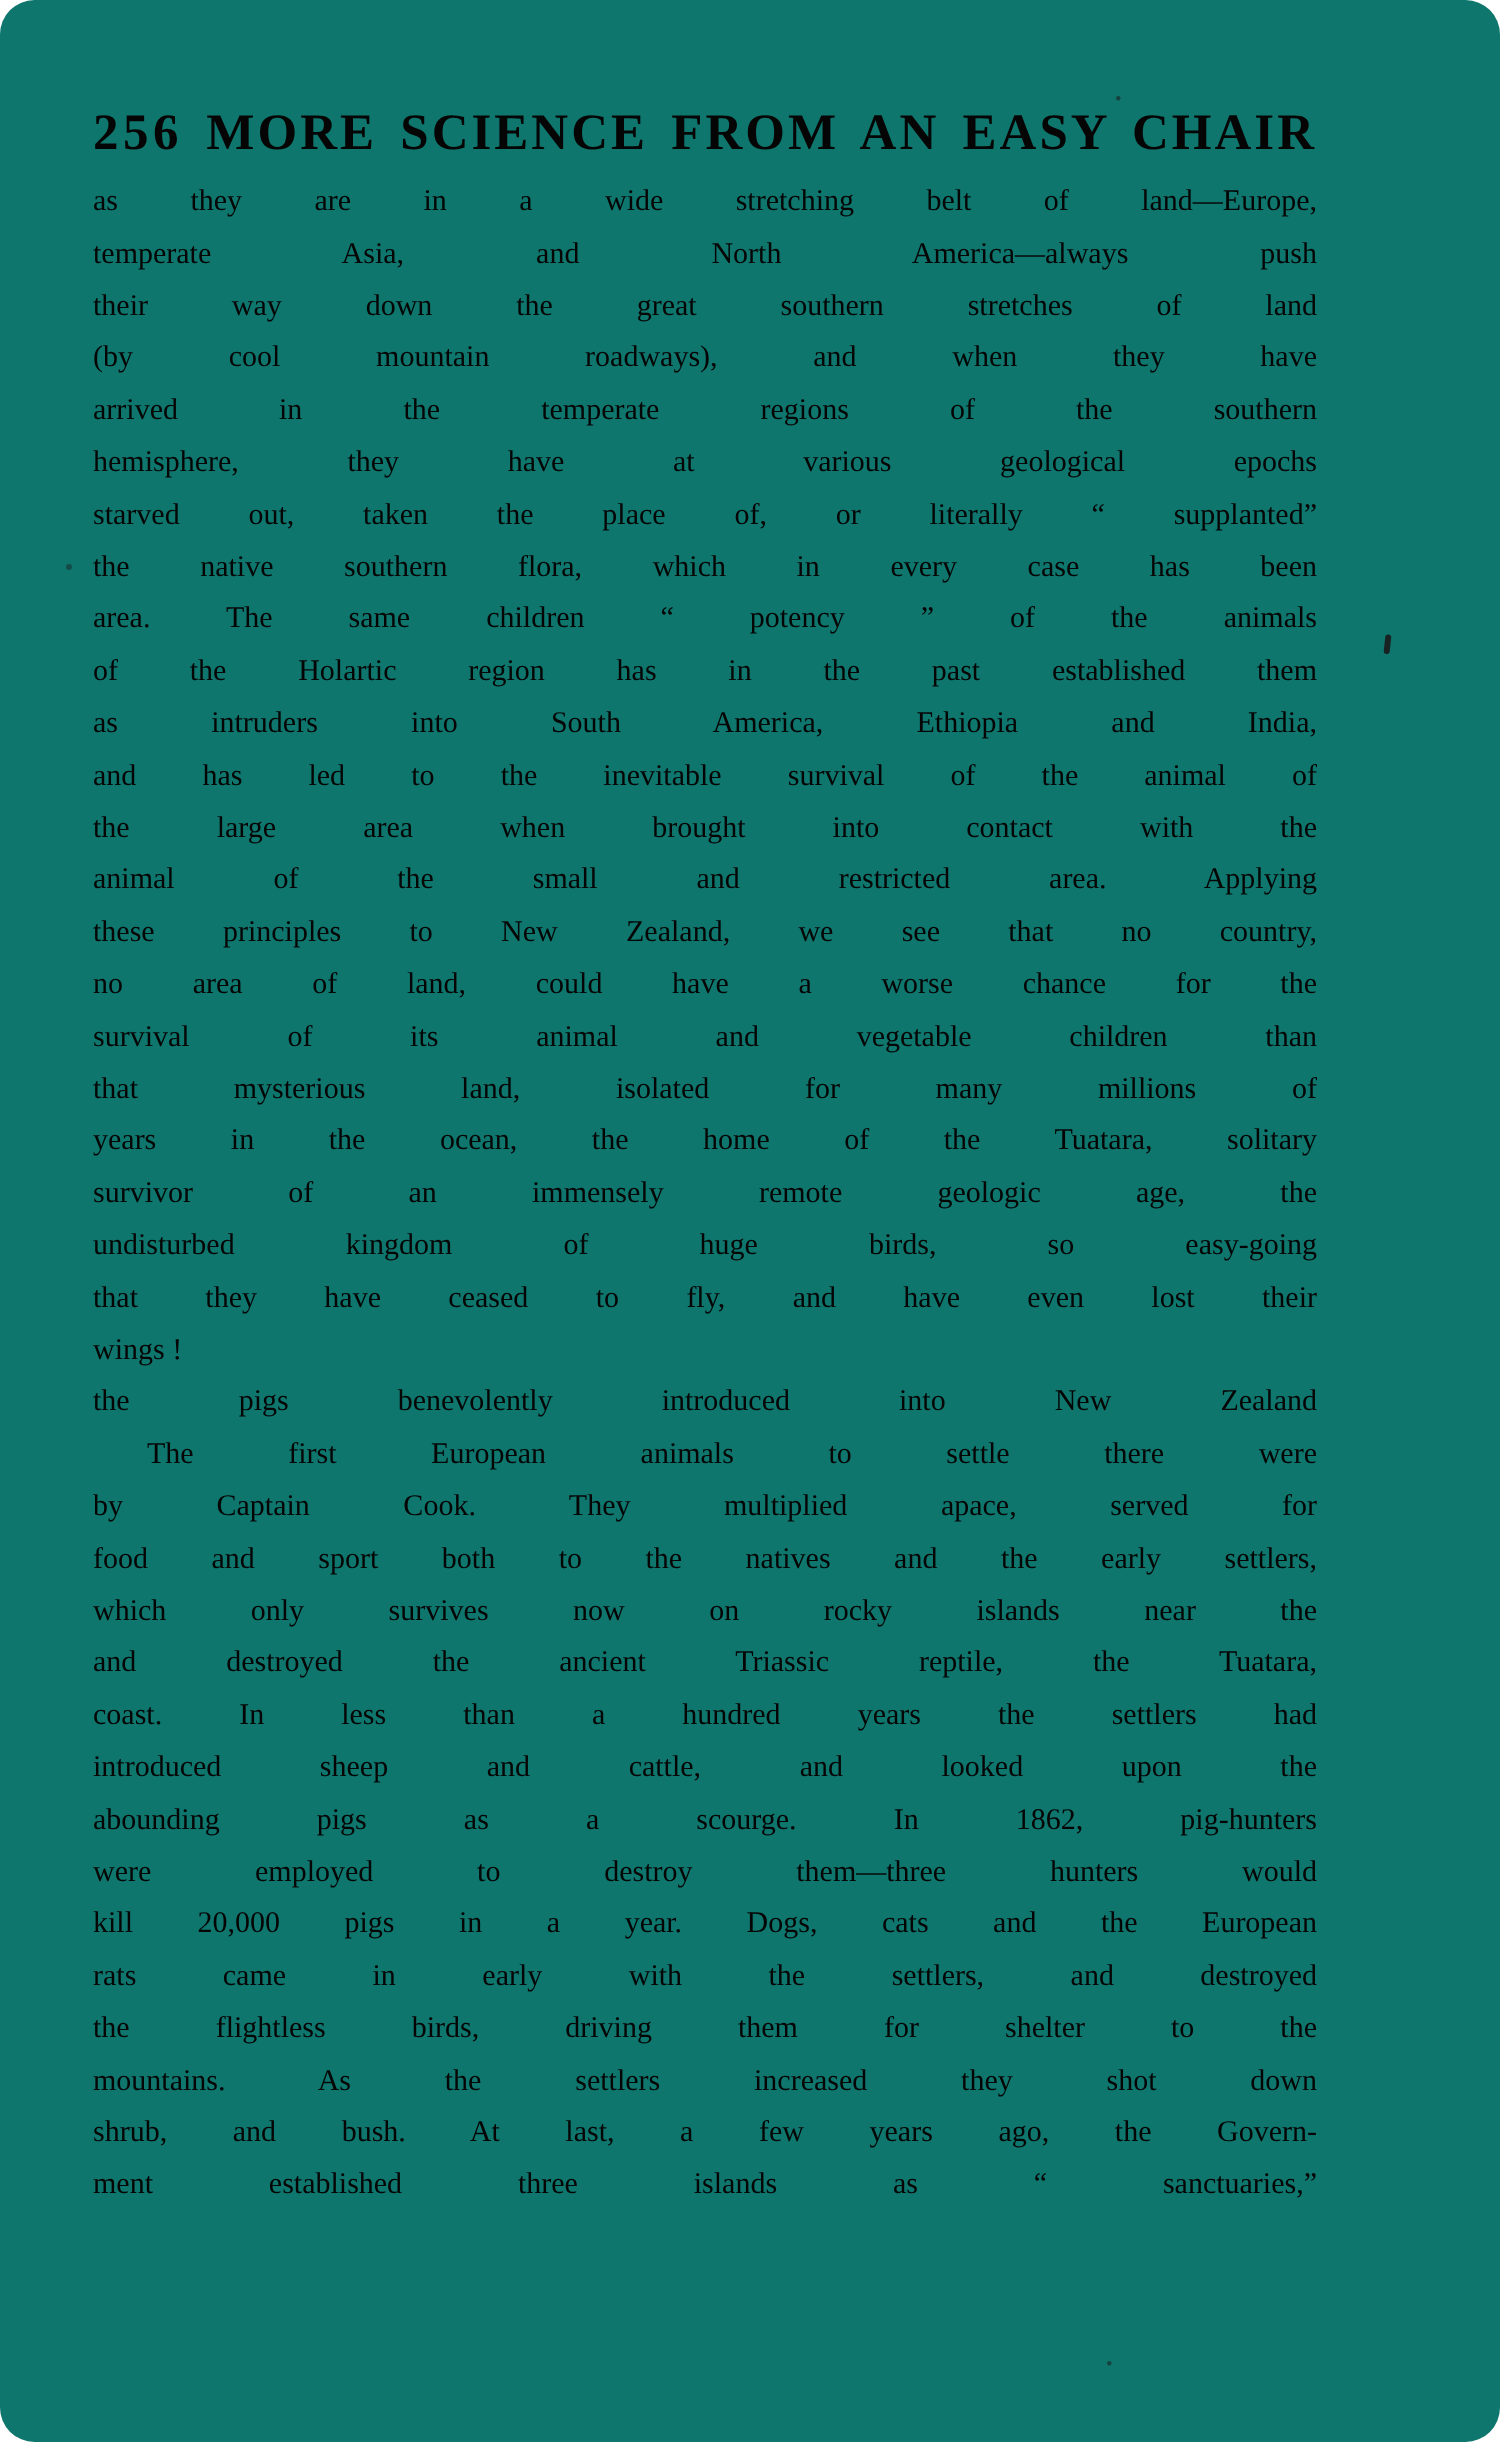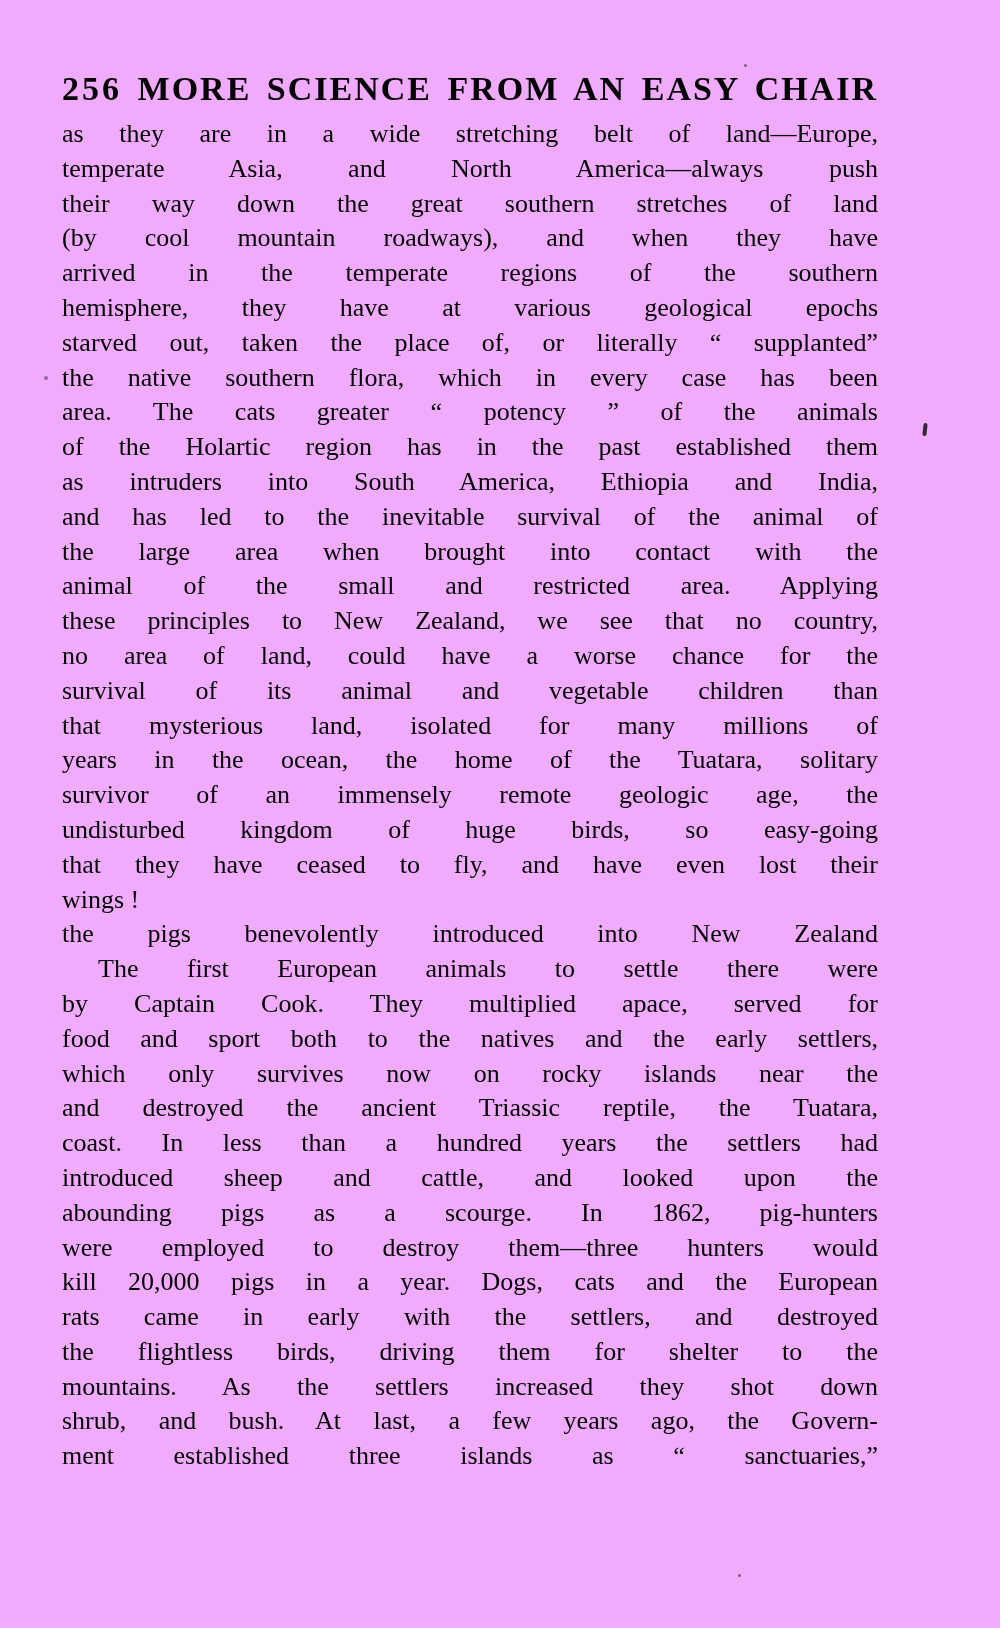--- a/index.html
+++ b/index.html
@@ -4,24 +4,25 @@
 <style>
   html, body {
     margin: 0;
     padding: 0;
     background: #ffffff;
   }
   .page {
     position: relative;
     width: 1000px;
     height: 1628px;
-    background: #f0abfc;
+    background: #0f766e;
     color: #050505;
     font-family: "Liberation Serif", "DejaVu Serif", serif;
     overflow: hidden;
+    border-radius: 23px;
   }
   .running-head {
     position: absolute;
     left: 62px;
     top: 70px;
     width: 816px;
     font-size: 34px;
     font-weight: bold;
     letter-spacing: 2px;
     white-space: nowrap;
@@ -30,21 +31,21 @@
     -moz-text-align-last: justify;
   }
   .running-head .pagenum {
     letter-spacing: 3px;
   }
   .text-block {
     position: absolute;
     left: 62px;
     top: 117px;
     width: 816px;
-    font-size: 26px;
+    font-size: 20px;
     line-height: 34.8px;
   }
   .line {
     text-align: justify;
     text-align-last: justify;
     -moz-text-align-last: justify;
   }
   .line.flush-left {
     text-align-last: left;
     -moz-text-align-last: left;
@@ -71,21 +72,21 @@
   <main class="text-block">
     <div>
         <div class="line">as they are in a wide stretching belt of land—Europe,</div>
         <div class="line">temperate Asia, and North America—always push</div>
         <div class="line">their way down the great southern stretches of land</div>
         <div class="line">(by cool mountain roadways), and when they have</div>
         <div class="line">arrived in the temperate regions of the southern</div>
         <div class="line">hemisphere, they have at various geological epochs</div>
         <div class="line">starved out, taken the place of, or literally “ supplanted”</div>
         <div class="line">the native southern flora, which in every case has been</div>
-        <div class="line">area. The cats greater “ potency ” of the animals</div>
+        <div class="line">area. The same children “ potency ” of the animals</div>
         <div class="line">of the Holartic region has in the past established them</div>
         <div class="line">as intruders into South America, Ethiopia and India,</div>
         <div class="line">and has led to the inevitable survival of the animal of</div>
         <div class="line">the large area when brought into contact with the</div>
         <div class="line">animal of the small and restricted area. Applying</div>
         <div class="line">these principles to New Zealand, we see that no country,</div>
         <div class="line">no area of land, could have a worse chance for the</div>
         <div class="line">survival of its animal and vegetable children than</div>
         <div class="line">that mysterious land, isolated for many millions of</div>
         <div class="line">years in the ocean, the home of the Tuatara, solitary</div>

